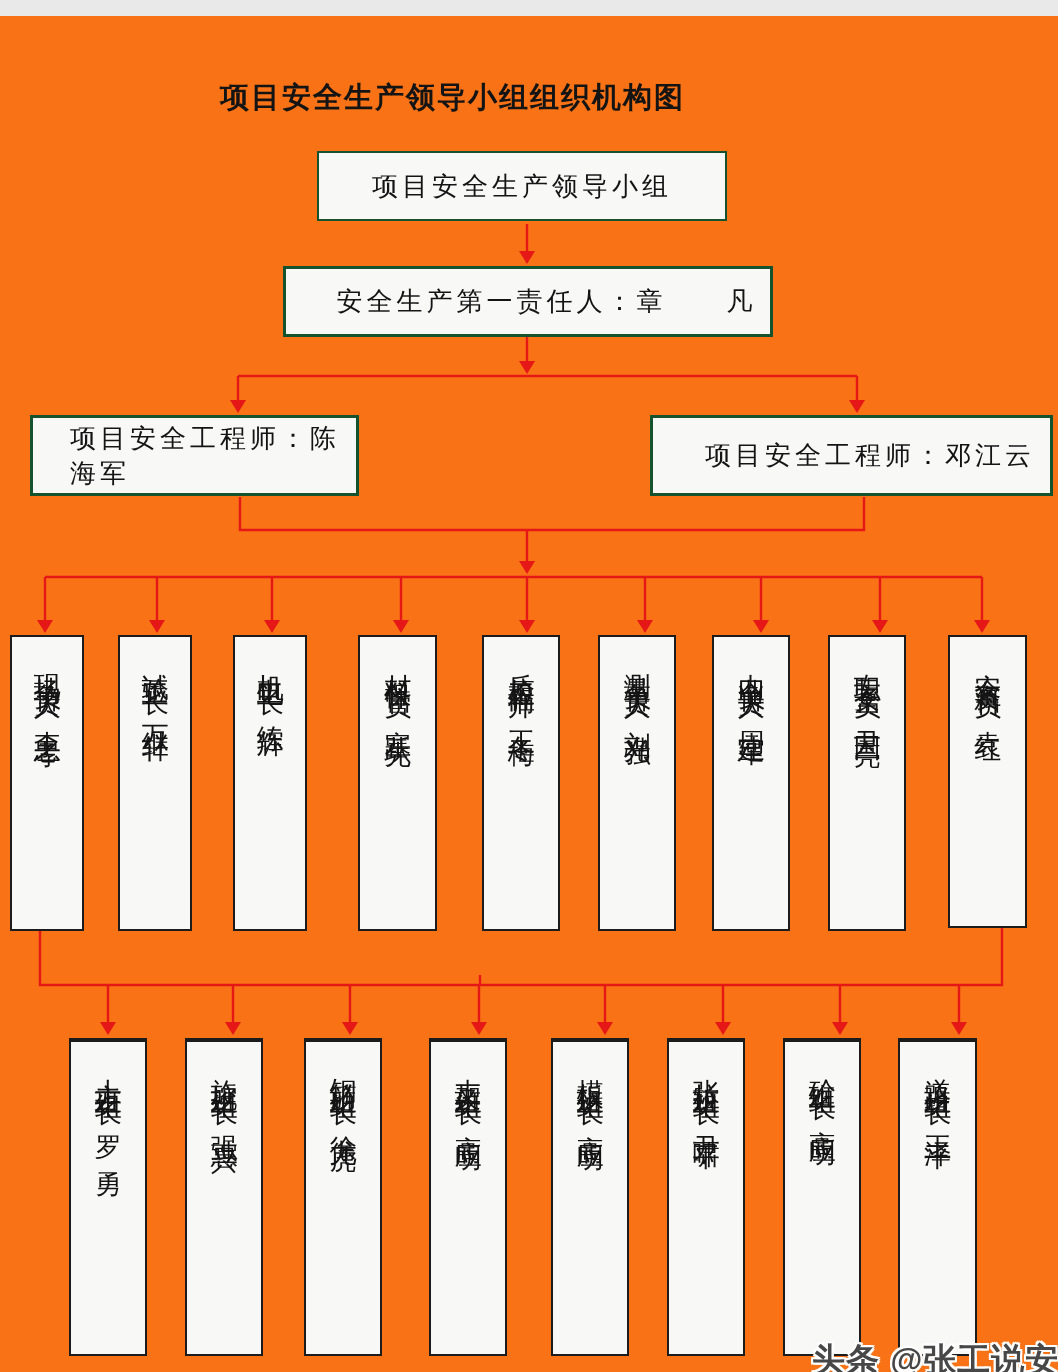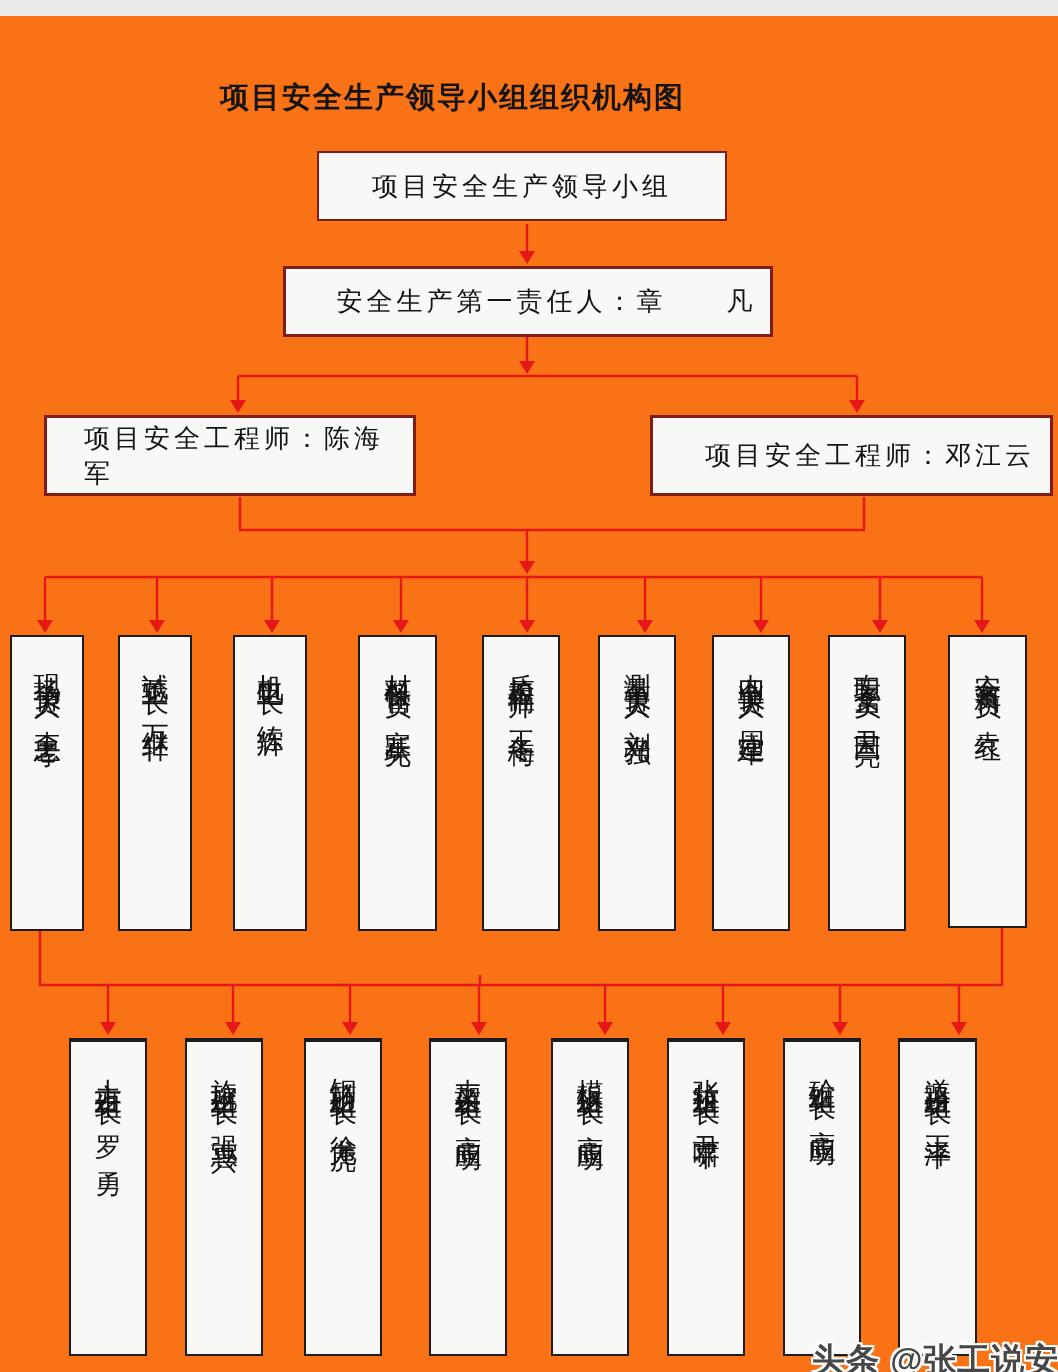--- a/index.html
+++ b/index.html
@@ -8,21 +8,21 @@
     background:#f97316;overflow:hidden;
     font-family:"Liberation Serif","DejaVu Serif",serif;
     color:#141414;
   }
   .title{
     position:absolute;left:0;top:62px;width:905px;text-align:center;
     font-size:29px;font-weight:bold;letter-spacing:2px;
   }
   .connectors{position:absolute;left:0;top:0;pointer-events:none;}
   .hbox{
-    position:absolute;box-sizing:border-box;border:2px solid #7f1d1d;
+    position:absolute;box-sizing:border-box;border:2px solid #14532d;
     display:flex;align-items:center;justify-content:center;
     font-size:26px;letter-spacing:4px;background:#f8f8f6;
   }
   .hbox.heavy{border-width:3px;padding-left:37px;}
   .vbox{
     position:absolute;box-sizing:border-box;border:2px solid #1c1c1c;
     display:flex;align-items:flex-start;justify-content:center;
     padding-top:15px;background:#f8f8f6;
   }
   .vbox.thicktop{border-top-width:4px;}
@@ -84,21 +84,21 @@
   </svg>
 
   <div class="hbox" style="left:317px;top:135px;width:410px;height:70px">
     <span>项目安全生产领导小组</span>
   </div>
 
   <div class="hbox heavy" style="left:283px;top:250px;width:490px;height:71px">
     <span>安全生产第一责任人：章　　凡</span>
   </div>
 
-  <div class="hbox heavy" style="left:44px;top:399px;width:372px;height:81px">
+  <div class="hbox heavy" style="left:30px;top:399px;width:329px;height:81px">
     <span>项目安全工程师：陈海军</span>
   </div>
   <div class="hbox heavy" style="left:650px;top:399px;width:403px;height:81px">
     <span>项目安全工程师：邓江云</span>
   </div>
 
   <div class="vbox" style="left:10px;top:619px;width:74px;height:296px">
     <span class="vtext">现场负责人：李忠孝</span>
   </div>
   <div class="vbox" style="left:118px;top:619px;width:74px;height:296px">

